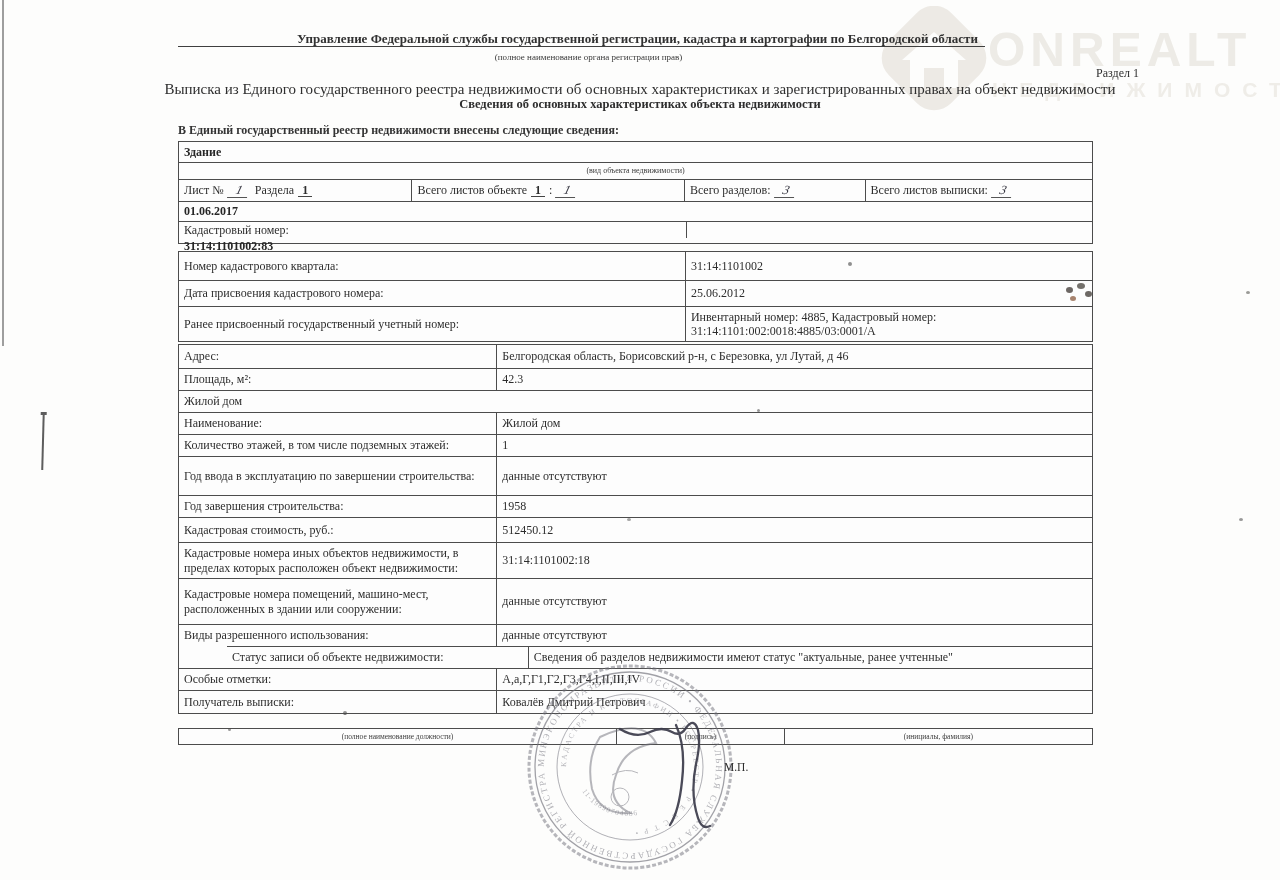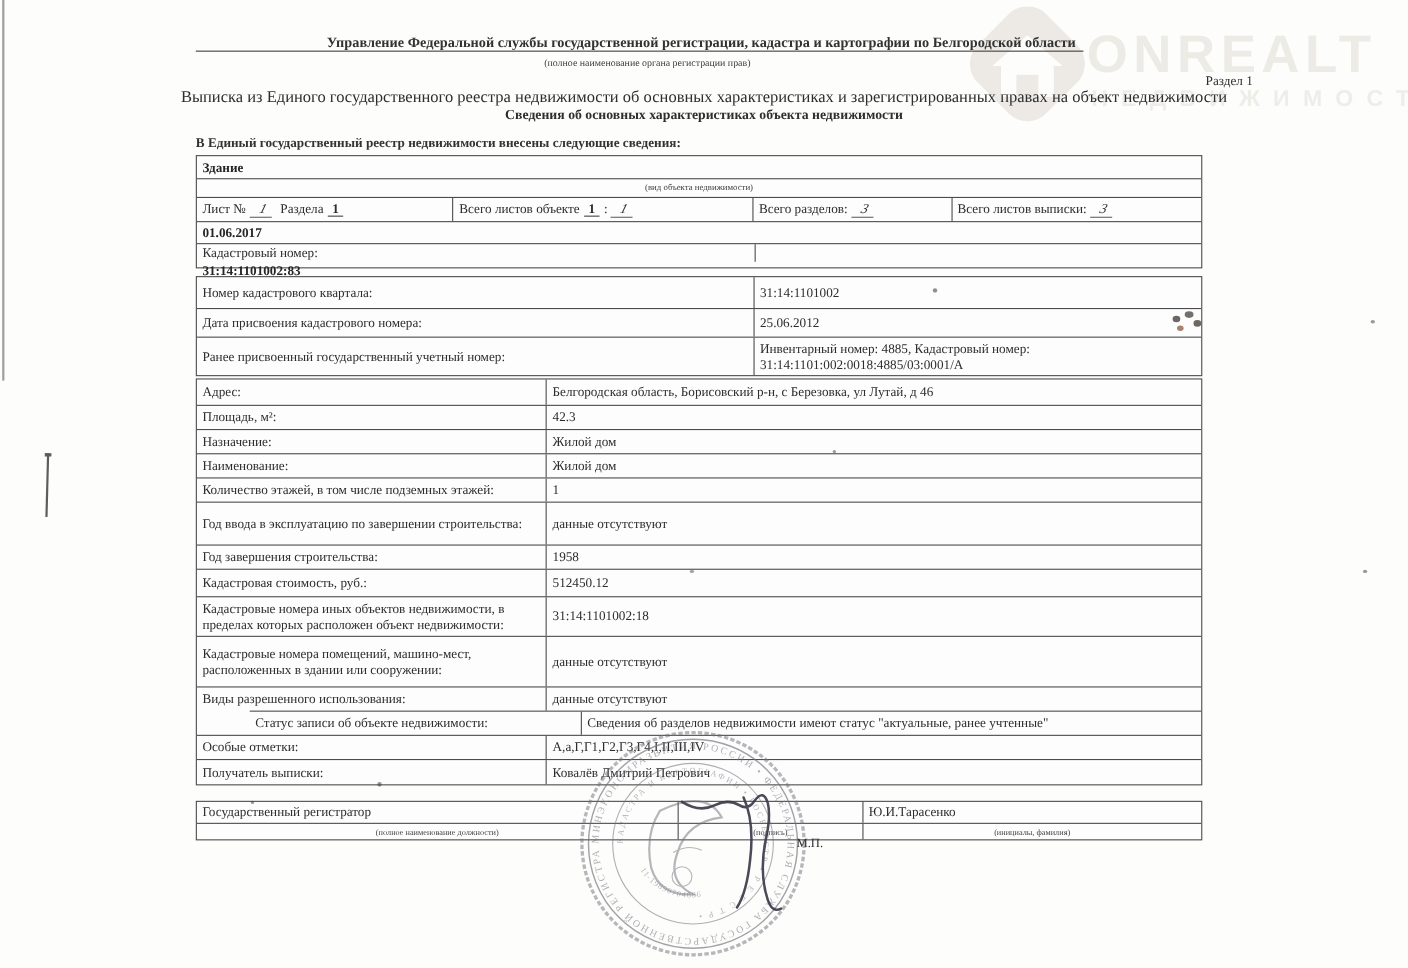--- a/index.html
+++ b/index.html
@@ -134,21 +134,20 @@
   <div class="tbl" style="top:344px;">
     <div class="trow" style="height:23px;">
       <div class="cell rt" style="width:319px;">Адрес:</div>
       <div class="cell" style="width:596px;">Белгородская область, Борисовский р-н, с Березовка, ул Лутай, д 46</div>
     </div>
     <div class="trow" style="height:22px;">
       <div class="cell rt" style="width:319px;">Площадь, м²:</div>
       <div class="cell" style="width:596px;">42.3</div>
     </div>
     <div class="trow" style="height:22px;">
-      <div class="cell rt" style="width:319px;">Назначение:</div>
       <div class="cell" style="width:596px;">Жилой дом</div>
     </div>
     <div class="trow" style="height:22px;">
       <div class="cell rt" style="width:319px;">Наименование:</div>
       <div class="cell" style="width:596px;">Жилой дом</div>
     </div>
     <div class="trow" style="height:22px;">
       <div class="cell rt" style="width:319px;">Количество этажей, в том числе подземных этажей:</div>
       <div class="cell" style="width:596px;">1</div>
     </div>
@@ -184,25 +183,20 @@
       <div class="cell rt" style="width:319px;">Особые отметки:</div>
       <div class="cell" style="width:596px;">А,а,Г,Г1,Г2,Г3,Г4,I,II,III,IV</div>
     </div>
     <div class="trow" style="height:23px;">
       <div class="cell rt" style="width:319px;">Получатель выписки:</div>
       <div class="cell" style="width:596px;">Ковалёв Дмитрий Петрович</div>
     </div>
   </div>
 
   <div class="tbl" style="top:728px;">
-    <div class="trow" style="height:19px;">
-      <div class="cell rt" style="width:439px;">Государственный регистратор</div>
-      <div class="cell rt" style="width:168px;"></div>
-      <div class="cell" style="width:308px;">Ю.И.Тарасенко</div>
-    </div>
     <div class="trow" style="height:15px;">
       <div class="cell rt capc sig-caption" style="width:439px;">(полное наименование должности)</div>
       <div class="cell rt capc sig-caption" style="width:168px;">(подпись)</div>
       <div class="cell capc sig-caption" style="width:308px;">(инициалы, фамилия)</div>
     </div>
   </div>
   <div class="mp">М.П.</div>
 
   <svg class="stamp-wrap" width="244" height="222" viewBox="0 0 244 222">
     <defs>

